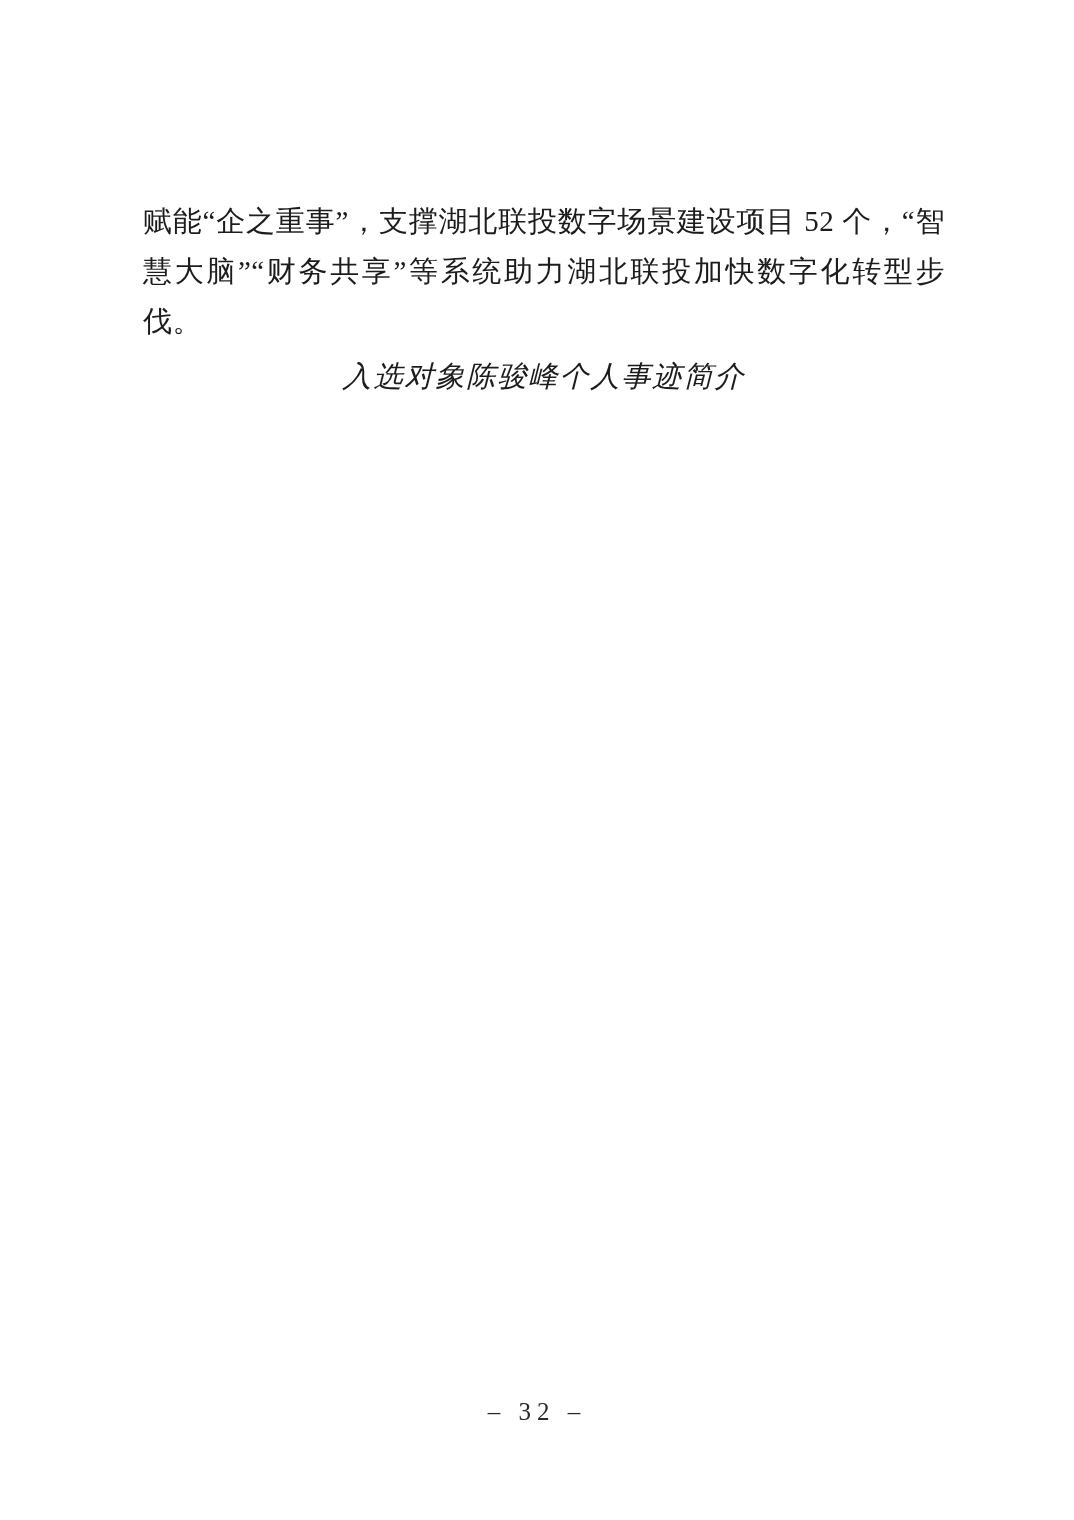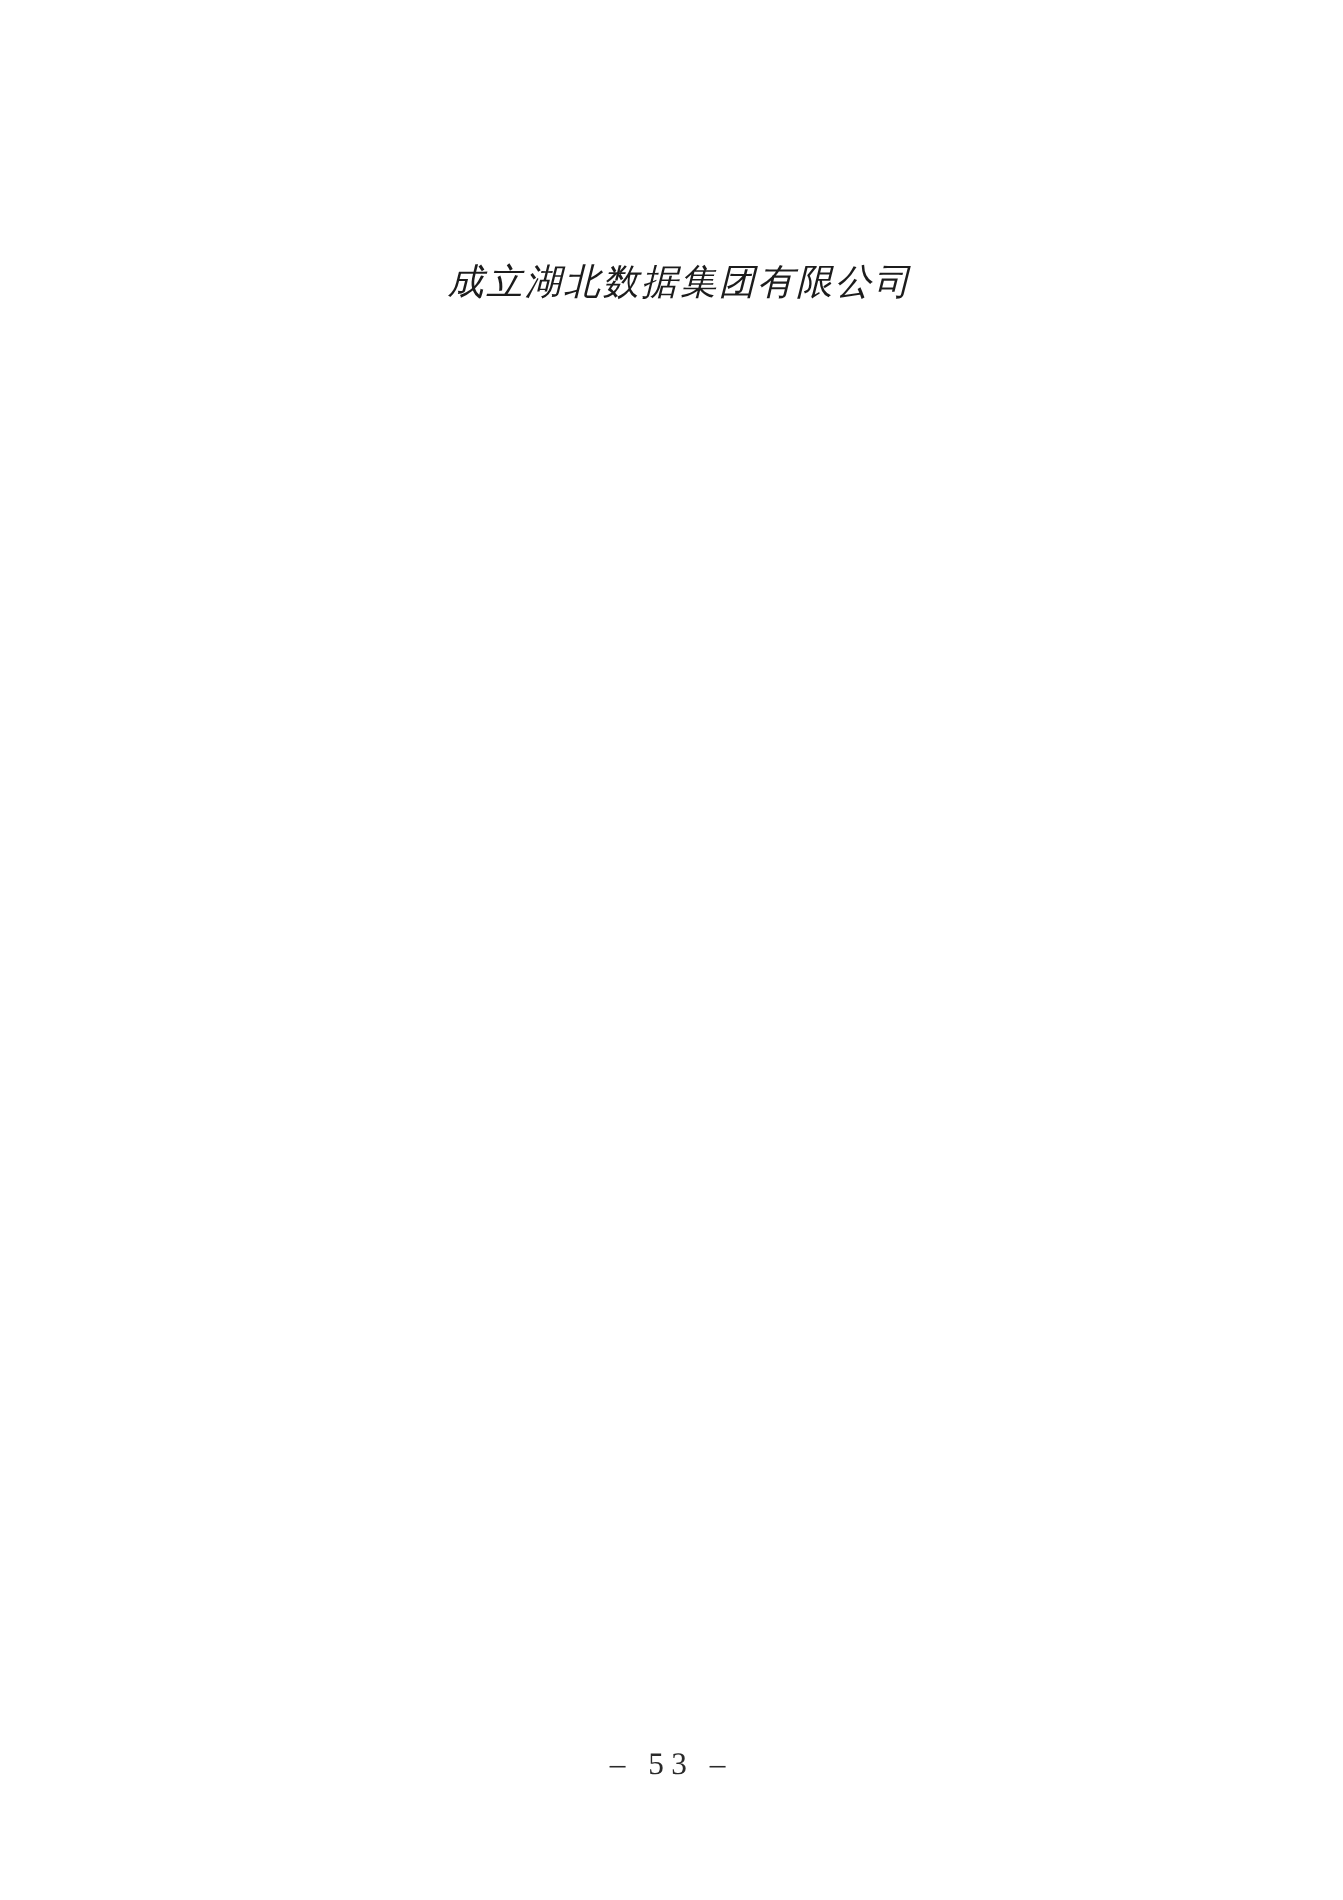--- a/index.html
+++ b/index.html
@@ -53,21 +53,22 @@
     font-size: 25px;
     letter-spacing: 6px;
     color: #2a2a2a;
   }
 </style>
 </head>
 <body>
 
 <div class="page">
 
+  <p class="para">赋能“企之重事”，支撑湖北联投数字场景建设项目 52 个，“智慧大脑”“财务共享”等系统助力湖北联投加快数字化转型步伐。</p>
 
 
 
-  <h2 class="heading">成立湖北数据集团有限公司</h2>
+  <h2 class="heading">入选对象陈骏峰个人事迹简介</h2>
 
 
-  <div class="page-number">– 53 –</div>
+  <div class="page-number">– 32 –</div>
 
 </div>
 
 </body></html>

